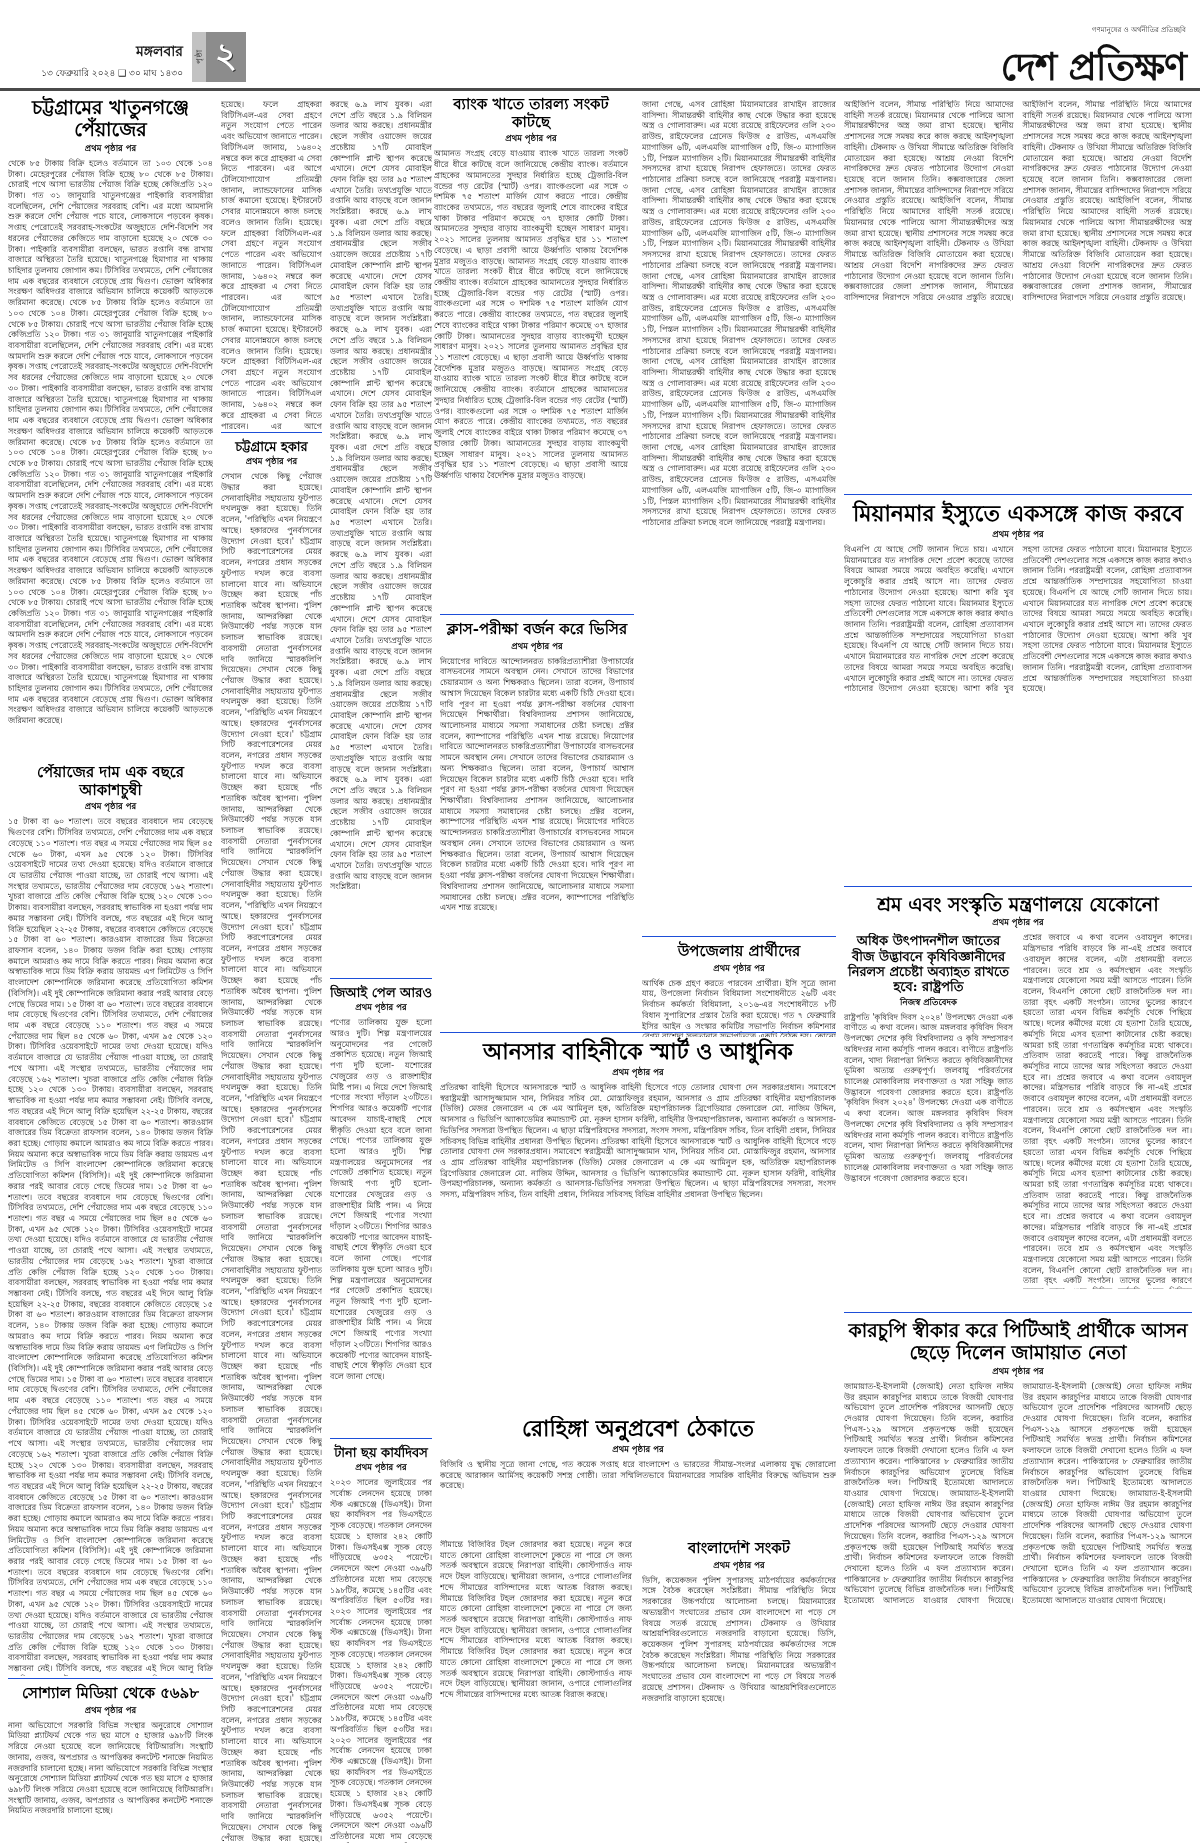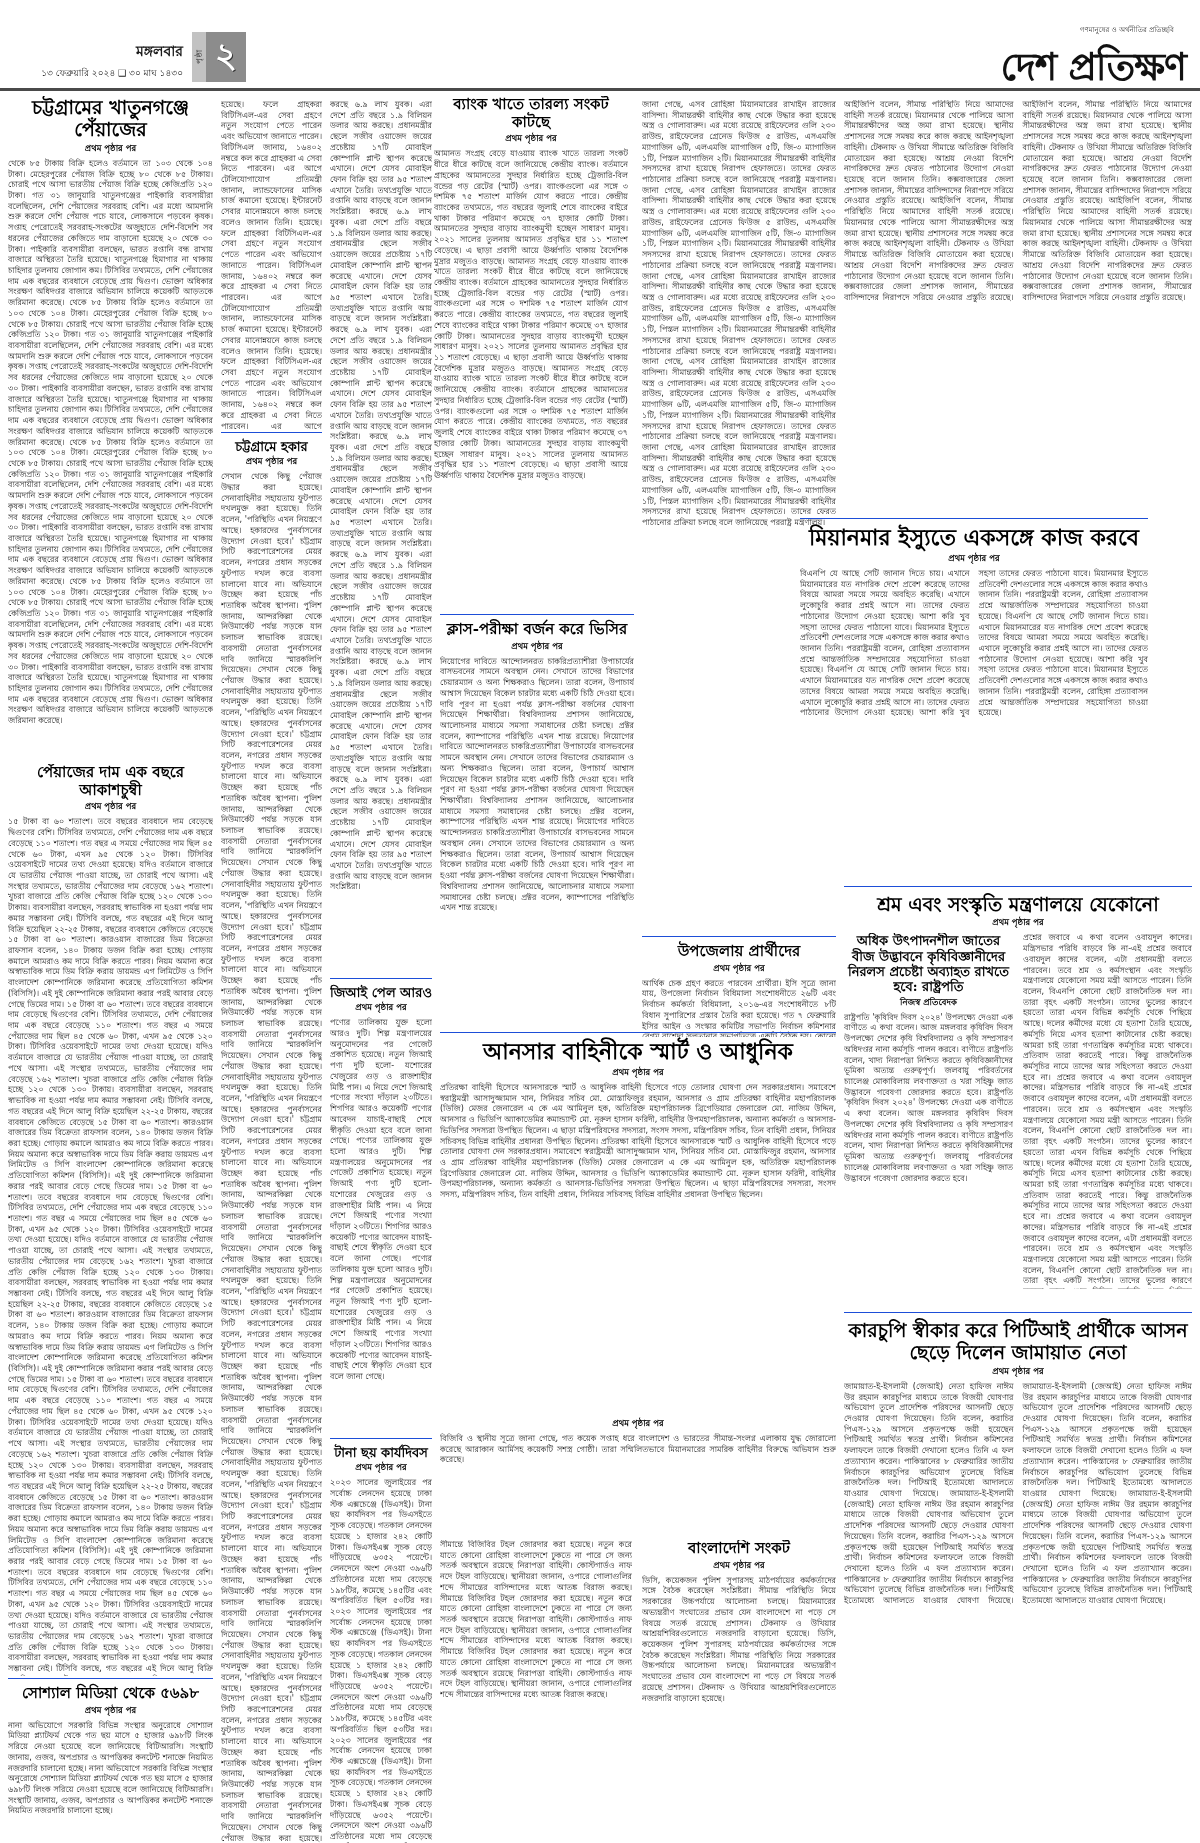--- a/index.html
+++ b/index.html
@@ -10,21 +10,21 @@
   .hdr-date{position:absolute;left:18px;top:40px;width:165px;text-align:right;}
   .hdr-weekday{font-weight:bold;font-size:14px;}
   .hdr-dateline{font-size:9px;margin-top:2px;}
   .pagebox{position:absolute;left:192px;top:32px;height:50px;display:flex;}
   .pagebox-label{background:#c2c2c2;color:#222;width:14px;display:flex;align-items:center;justify-content:center;
       writing-mode:vertical-rl;transform:rotate(180deg);font-size:8px;letter-spacing:1px;}
   .pagebox-num{background:#8c8c8c;color:#fff;width:40px;display:flex;align-items:center;justify-content:center;
       font-size:34px;font-weight:bold;text-shadow:1px 1px 0 #333;}
   .section-title{position:absolute;left:252px;top:36px;font-size:30px;font-weight:bold;color:#000;letter-spacing:1px;}
   .masthead{position:absolute;right:14px;top:24px;text-align:right;}
-  .masthead-tagline{font-size:7px;color:#333;margin-right:12px;}
+  .masthead-tagline{font-size:7px;color:#333;margin-right:0;}
   .masthead-name{font-size:38px;font-weight:bold;color:#111;line-height:1;letter-spacing:-1px;
       font-family:"DejaVu Serif",serif;margin-top:12px;}
   .hdr-rule{position:absolute;left:0;top:88px;width:1200px;height:3px;background:#4a4a4a;}
   
   .art{position:absolute;overflow:hidden;}
   .hl{font-weight:bold;color:#000;text-align:center;line-height:1.18;margin:0 0 1px 0;
       font-family:"DejaVu Serif",serif;}
   .h-xl{font-size:22px;}
   .h-lg{font-size:19px;}
   .h-md{font-size:15px;}
@@ -124,39 +124,40 @@
     <div class="body">আর্থিক চেক গ্রহণ করতে পারবেন প্রার্থীরা। ইসি সূত্রে জানা যায়, উপজেলা নির্বাচন বিধিমালা সংশোধনীতে ২৬টি এবং নির্বাচন কর্মকর্তা বিধিমালা, ২০১৬-এর সংশোধনীতে ৮টি বিধান সুপারিশের প্রস্তাব তৈরি করা হয়েছে। গত ৭ ফেব্রুয়ারি ইসির আইন ও সংস্কার কমিটির সভাপতি নির্বাচন কমিশনার বেগম রাশেদা সুলতানার সভাপতিত্বে একটি বৈঠক হয়। কোনো সিদ্ধান্ত না আসায় ৮ ফেব্রুয়ারি আবারও বৈঠকে বসে এই কমিটি।</div>
   </article>
 
   <article class="art sep-top" style="left:440px;top:1032px;width:396px;height:382px;">
     <h2 class="hl h-xl">আনসার বাহিনীকে স্মার্ট ও আধুনিক</h2>
     <div class="kicker">প্রথম পৃষ্ঠার পর</div>
     <div class="body">প্রতিরক্ষা বাহিনী হিসেবে আনসারকে স্মার্ট ও আধুনিক বাহিনী হিসেবে গড়ে তোলার ঘোষণা দেন সরকারপ্রধান। সমাবেশে স্বরাষ্ট্রমন্ত্রী আসাদুজ্জামান খান, সিনিয়র সচিব মো. মোস্তাফিজুর রহমান, আনসার ও গ্রাম প্রতিরক্ষা বাহিনীর মহাপরিচালক (ডিজি) মেজর জেনারেল এ কে এম আমিনুল হক, অতিরিক্ত মহাপরিচালক ব্রিগেডিয়ার জেনারেল মো. নাজিম উদ্দিন, আনসার ও ভিডিপি অ্যাকাডেমির কমান্ড্যান্ট মো. নূরুল হাসান ফরিদী, বাহিনীর উপমহাপরিচালক, অন্যান্য কর্মকর্তা ও আনসার-ভিডিপির সদস্যরা উপস্থিত ছিলেন। এ ছাড়া মন্ত্রিপরিষদের সদস্যরা, সংসদ সদস্য, মন্ত্রিপরিষদ সচিব, তিন বাহিনী প্রধান, সিনিয়র সচিবসহ বিভিন্ন বাহিনীর প্রধানরা উপস্থিত ছিলেন। প্রতিরক্ষা বাহিনী হিসেবে আনসারকে স্মার্ট ও আধুনিক বাহিনী হিসেবে গড়ে তোলার ঘোষণা দেন সরকারপ্রধান। সমাবেশে স্বরাষ্ট্রমন্ত্রী আসাদুজ্জামান খান, সিনিয়র সচিব মো. মোস্তাফিজুর রহমান, আনসার ও গ্রাম প্রতিরক্ষা বাহিনীর মহাপরিচালক (ডিজি) মেজর জেনারেল এ কে এম আমিনুল হক, অতিরিক্ত মহাপরিচালক ব্রিগেডিয়ার জেনারেল মো. নাজিম উদ্দিন, আনসার ও ভিডিপি অ্যাকাডেমির কমান্ড্যান্ট মো. নূরুল হাসান ফরিদী, বাহিনীর উপমহাপরিচালক, অন্যান্য কর্মকর্তা ও আনসার-ভিডিপির সদস্যরা উপস্থিত ছিলেন। এ ছাড়া মন্ত্রিপরিষদের সদস্যরা, সংসদ সদস্য, মন্ত্রিপরিষদ সচিব, তিন বাহিনী প্রধান, সিনিয়র সচিবসহ বিভিন্ন বাহিনীর প্রধানরা উপস্থিত ছিলেন।</div>
   </article>
 
   <article class="art" style="left:440px;top:1416px;width:396px;height:122px;">
+    <h2 class="hl h-xl">রোহিঙ্গা অনুপ্রবেশ ঠেকাতে</h2>
     <div class="kicker">প্রথম পৃষ্ঠার পর</div>
     <div class="body">বিজিবি ও স্থানীয় সূত্রে জানা গেছে, গত কয়েক সপ্তাহ ধরে বাংলাদেশ ও ভারতের সীমান্ত-সংলগ্ন এলাকায় যুদ্ধ জোরালো করেছে আরাকান আর্মিসহ কয়েকটি সশস্ত্র গোষ্ঠী। তারা সম্মিলিতভাবে মিয়ানমারের সামরিক বাহিনীর বিরুদ্ধে অভিযান শুরু করেছে।</div>
   </article>
 
   <div class="art" style="left:440px;top:1540px;width:192px;height:298px;">
     <div class="body">সীমান্তে বিজিবির টহল জোরদার করা হয়েছে। নতুন করে যাতে কোনো রোহিঙ্গা বাংলাদেশে ঢুকতে না পারে সে জন্য সতর্ক অবস্থানে রয়েছে নিরাপত্তা বাহিনী। কোস্টগার্ডও নাফ নদে টহল বাড়িয়েছে। স্থানীয়রা জানান, ওপারে গোলাগুলির শব্দে সীমান্তের বাসিন্দাদের মধ্যে আতঙ্ক বিরাজ করছে। সীমান্তে বিজিবির টহল জোরদার করা হয়েছে। নতুন করে যাতে কোনো রোহিঙ্গা বাংলাদেশে ঢুকতে না পারে সে জন্য সতর্ক অবস্থানে রয়েছে নিরাপত্তা বাহিনী। কোস্টগার্ডও নাফ নদে টহল বাড়িয়েছে। স্থানীয়রা জানান, ওপারে গোলাগুলির শব্দে সীমান্তের বাসিন্দাদের মধ্যে আতঙ্ক বিরাজ করছে। সীমান্তে বিজিবির টহল জোরদার করা হয়েছে। নতুন করে যাতে কোনো রোহিঙ্গা বাংলাদেশে ঢুকতে না পারে সে জন্য সতর্ক অবস্থানে রয়েছে নিরাপত্তা বাহিনী। কোস্টগার্ডও নাফ নদে টহল বাড়িয়েছে। স্থানীয়রা জানান, ওপারে গোলাগুলির শব্দে সীমান্তের বাসিন্দাদের মধ্যে আতঙ্ক বিরাজ করছে।</div>
   </div>
 
   <article class="art" style="left:642px;top:1540px;width:194px;height:298px;">
     <h2 class="hl h-md">বাংলাদেশি সংকট</h2>
     <div class="kicker">প্রথম পৃষ্ঠার পর</div>
     <div class="body">ডিসি, কয়েকজন পুলিশ সুপারসহ মাঠপর্যায়ের কর্মকর্তাদের সঙ্গে বৈঠক করেছেন সংশ্লিষ্টরা। সীমান্ত পরিস্থিতি নিয়ে সরকারের উচ্চপর্যায়ে আলোচনা চলছে। মিয়ানমারের অভ্যন্তরীণ সংঘাতের প্রভাব যেন বাংলাদেশে না পড়ে সে বিষয়ে সতর্ক রয়েছে প্রশাসন। টেকনাফ ও উখিয়ার আশ্রয়শিবিরগুলোতে নজরদারি বাড়ানো হয়েছে। ডিসি, কয়েকজন পুলিশ সুপারসহ মাঠপর্যায়ের কর্মকর্তাদের সঙ্গে বৈঠক করেছেন সংশ্লিষ্টরা। সীমান্ত পরিস্থিতি নিয়ে সরকারের উচ্চপর্যায়ে আলোচনা চলছে। মিয়ানমারের অভ্যন্তরীণ সংঘাতের প্রভাব যেন বাংলাদেশে না পড়ে সে বিষয়ে সতর্ক রয়েছে প্রশাসন। টেকনাফ ও উখিয়ার আশ্রয়শিবিরগুলোতে নজরদারি বাড়ানো হয়েছে।</div>
   </article>
 
   <div class="art" style="left:844px;top:100px;width:348px;height:392px;">
     <div class="body cols2">আইজিপি বলেন, সীমান্ত পরিস্থিতি নিয়ে আমাদের বাহিনী সতর্ক রয়েছে। মিয়ানমার থেকে পালিয়ে আসা সীমান্তরক্ষীদের অস্ত্র জমা রাখা হয়েছে। স্থানীয় প্রশাসনের সঙ্গে সমন্বয় করে কাজ করছে আইনশৃঙ্খলা বাহিনী। টেকনাফ ও উখিয়া সীমান্তে অতিরিক্ত বিজিবি মোতায়েন করা হয়েছে। আশ্রয় নেওয়া বিদেশি নাগরিকদের দ্রুত ফেরত পাঠানোর উদ্যোগ নেওয়া হয়েছে বলে জানান তিনি। কক্সবাজারের জেলা প্রশাসক জানান, সীমান্তের বাসিন্দাদের নিরাপদে সরিয়ে নেওয়ার প্রস্তুতি রয়েছে। আইজিপি বলেন, সীমান্ত পরিস্থিতি নিয়ে আমাদের বাহিনী সতর্ক রয়েছে। মিয়ানমার থেকে পালিয়ে আসা সীমান্তরক্ষীদের অস্ত্র জমা রাখা হয়েছে। স্থানীয় প্রশাসনের সঙ্গে সমন্বয় করে কাজ করছে আইনশৃঙ্খলা বাহিনী। টেকনাফ ও উখিয়া সীমান্তে অতিরিক্ত বিজিবি মোতায়েন করা হয়েছে। আশ্রয় নেওয়া বিদেশি নাগরিকদের দ্রুত ফেরত পাঠানোর উদ্যোগ নেওয়া হয়েছে বলে জানান তিনি। কক্সবাজারের জেলা প্রশাসক জানান, সীমান্তের বাসিন্দাদের নিরাপদে সরিয়ে নেওয়ার প্রস্তুতি রয়েছে। আইজিপি বলেন, সীমান্ত পরিস্থিতি নিয়ে আমাদের বাহিনী সতর্ক রয়েছে। মিয়ানমার থেকে পালিয়ে আসা সীমান্তরক্ষীদের অস্ত্র জমা রাখা হয়েছে। স্থানীয় প্রশাসনের সঙ্গে সমন্বয় করে কাজ করছে আইনশৃঙ্খলা বাহিনী। টেকনাফ ও উখিয়া সীমান্তে অতিরিক্ত বিজিবি মোতায়েন করা হয়েছে। আশ্রয় নেওয়া বিদেশি নাগরিকদের দ্রুত ফেরত পাঠানোর উদ্যোগ নেওয়া হয়েছে বলে জানান তিনি। কক্সবাজারের জেলা প্রশাসক জানান, সীমান্তের বাসিন্দাদের নিরাপদে সরিয়ে নেওয়ার প্রস্তুতি রয়েছে। আইজিপি বলেন, সীমান্ত পরিস্থিতি নিয়ে আমাদের বাহিনী সতর্ক রয়েছে। মিয়ানমার থেকে পালিয়ে আসা সীমান্তরক্ষীদের অস্ত্র জমা রাখা হয়েছে। স্থানীয় প্রশাসনের সঙ্গে সমন্বয় করে কাজ করছে আইনশৃঙ্খলা বাহিনী। টেকনাফ ও উখিয়া সীমান্তে অতিরিক্ত বিজিবি মোতায়েন করা হয়েছে। আশ্রয় নেওয়া বিদেশি নাগরিকদের দ্রুত ফেরত পাঠানোর উদ্যোগ নেওয়া হয়েছে বলে জানান তিনি। কক্সবাজারের জেলা প্রশাসক জানান, সীমান্তের বাসিন্দাদের নিরাপদে সরিয়ে নেওয়ার প্রস্তুতি রয়েছে।</div>
   </div>
 
-  <article class="art sep-top" style="left:800px;top:494px;width:348px;height:390px;margin-top:24px;">
+  <article class="art sep-top" style="left:844px;top:494px;width:348px;height:390px;">
     <h2 class="hl h-xl">মিয়ানমার ইস্যুতে একসঙ্গে কাজ করবে</h2>
     <div class="kicker">প্রথম পৃষ্ঠার পর</div>
     <div class="body cols2">বিএনপি যে আছে সেটি জানান দিতে চায়। এখানে মিয়ানমারের যত নাগরিক দেশে প্রবেশ করেছে তাদের বিষয়ে আমরা সময়ে সময়ে অবহিত করেছি। এখানে লুকোচুরি করার প্রশ্নই আসে না। তাদের ফেরত পাঠানোর উদ্যোগ নেওয়া হয়েছে। আশা করি খুব সহসা তাদের ফেরত পাঠানো যাবে। মিয়ানমার ইস্যুতে প্রতিবেশী দেশগুলোর সঙ্গে একসঙ্গে কাজ করার কথাও জানান তিনি। পররাষ্ট্রমন্ত্রী বলেন, রোহিঙ্গা প্রত্যাবাসন প্রশ্নে আন্তর্জাতিক সম্প্রদায়ের সহযোগিতা চাওয়া হয়েছে। বিএনপি যে আছে সেটি জানান দিতে চায়। এখানে মিয়ানমারের যত নাগরিক দেশে প্রবেশ করেছে তাদের বিষয়ে আমরা সময়ে সময়ে অবহিত করেছি। এখানে লুকোচুরি করার প্রশ্নই আসে না। তাদের ফেরত পাঠানোর উদ্যোগ নেওয়া হয়েছে। আশা করি খুব সহসা তাদের ফেরত পাঠানো যাবে। মিয়ানমার ইস্যুতে প্রতিবেশী দেশগুলোর সঙ্গে একসঙ্গে কাজ করার কথাও জানান তিনি। পররাষ্ট্রমন্ত্রী বলেন, রোহিঙ্গা প্রত্যাবাসন প্রশ্নে আন্তর্জাতিক সম্প্রদায়ের সহযোগিতা চাওয়া হয়েছে। বিএনপি যে আছে সেটি জানান দিতে চায়। এখানে মিয়ানমারের যত নাগরিক দেশে প্রবেশ করেছে তাদের বিষয়ে আমরা সময়ে সময়ে অবহিত করেছি। এখানে লুকোচুরি করার প্রশ্নই আসে না। তাদের ফেরত পাঠানোর উদ্যোগ নেওয়া হয়েছে। আশা করি খুব সহসা তাদের ফেরত পাঠানো যাবে। মিয়ানমার ইস্যুতে প্রতিবেশী দেশগুলোর সঙ্গে একসঙ্গে কাজ করার কথাও জানান তিনি। পররাষ্ট্রমন্ত্রী বলেন, রোহিঙ্গা প্রত্যাবাসন প্রশ্নে আন্তর্জাতিক সম্প্রদায়ের সহযোগিতা চাওয়া হয়েছে।</div>
   </article>
 
   <article class="art sep-top" style="left:844px;top:886px;width:348px;height:424px;">
     <h2 class="hl h-lg">শ্রম এবং সংস্কৃতি মন্ত্রণালয়ে যেকোনো</h2>
     <div class="kicker">প্রথম পৃষ্ঠার পর</div>
     <div class="split" style="height:356px;">
       <div style="overflow:hidden;">

